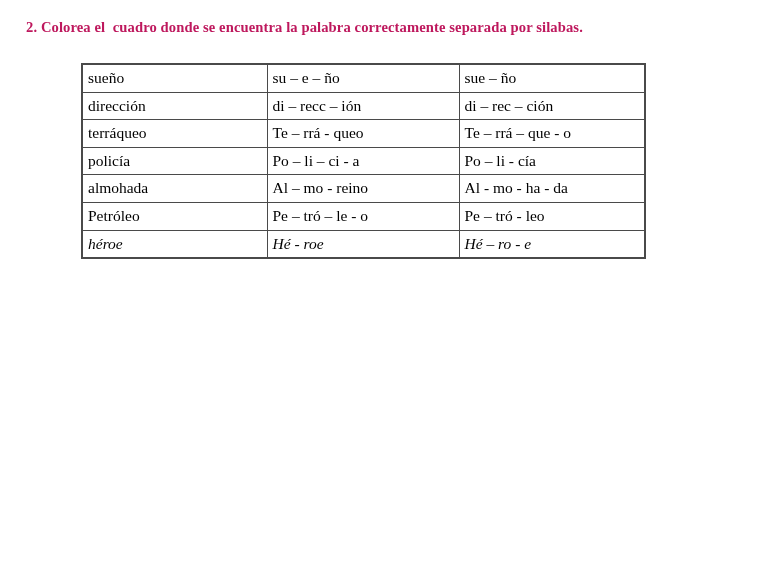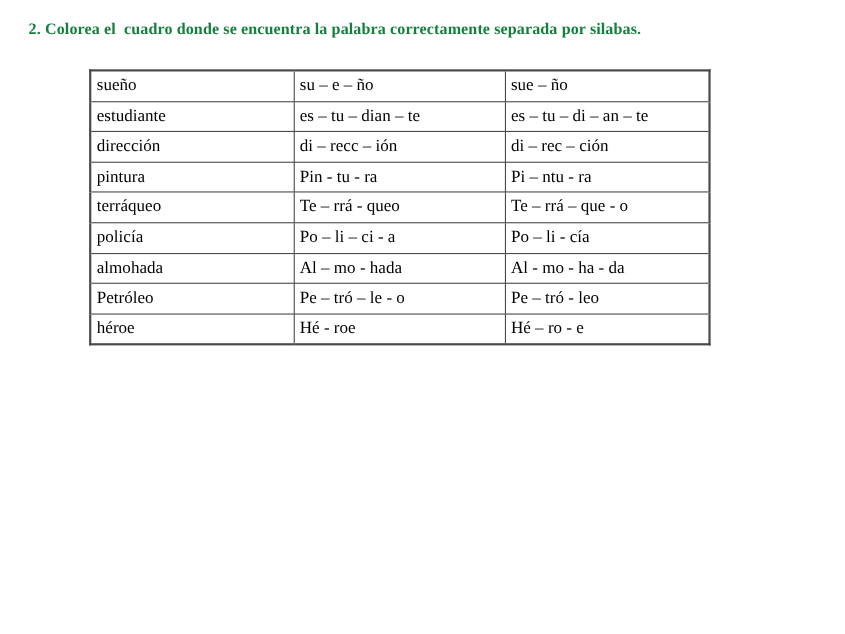--- a/index.html
+++ b/index.html
@@ -29,21 +29,21 @@
     position: absolute;
     left: 26px;
     top: 18px;
     width: 700px;
     font-family: "Liberation Serif", "DejaVu Serif", serif;
     font-size: 14.6px;
     font-weight: bold;
     line-height: 18px;
     letter-spacing: 0.1px;
     white-space: pre;
-    color: #15803d;
+    color: #be185d;
   }
 
   .syllable-table {
     position: absolute;
     left: 81px;
     top: 63px;
     width: 563px;
     border-collapse: collapse;
     table-layout: fixed;
     background: #ffffff;
@@ -60,21 +60,21 @@
     font-family: "Liberation Serif", "DejaVu Serif", serif;
     font-size: 15.5px;
     line-height: 26.6px;
     vertical-align: middle;
     white-space: nowrap;
     overflow: hidden;
     color: #000000;
   }
 
   .syllable-table tr:first-child td { border-top-width: 2px; }
-  .syllable-table tr:last-child td { border-bottom-width: 2px; }
+  .syllable-table tr:last-child td { border-bottom-width: 2px; font-style: italic; }
   .syllable-table td:first-child { border-left-width: 2px; }
   .syllable-table td:last-child { border-right-width: 2px; }
 </style>
 </head>
 <body>
 
 <div class="page">
 
   <div class="instruction">2. Colorea el  cuadro donde se encuentra la palabra correctamente separada por silabas.</div>
 
@@ -84,47 +84,37 @@
       <col class="c2">
       <col class="c3">
     </colgroup>
     <tbody>
       <tr>
         <td>sueño</td>
         <td>su – e – ño</td>
         <td>sue – ño</td>
       </tr>
       <tr>
-        <td>estudiante</td>
-        <td>es – tu – dian – te</td>
-        <td>es – tu – di – an – te</td>
-      </tr>
-      <tr>
         <td>dirección</td>
         <td>di – recc – ión</td>
         <td>di – rec – ción</td>
-      </tr>
-      <tr>
-        <td>pintura</td>
-        <td>Pin - tu - ra</td>
-        <td>Pi – ntu - ra</td>
       </tr>
       <tr>
         <td>terráqueo</td>
         <td>Te – rrá - queo</td>
         <td>Te – rrá – que - o</td>
       </tr>
       <tr>
         <td>policía</td>
         <td>Po – li – ci - a</td>
         <td>Po – li - cía</td>
       </tr>
       <tr>
         <td>almohada</td>
-        <td>Al – mo - hada</td>
+        <td>Al – mo - reino</td>
         <td>Al - mo - ha - da</td>
       </tr>
       <tr>
         <td>Petróleo</td>
         <td>Pe – tró – le - o</td>
         <td>Pe – tró - leo</td>
       </tr>
       <tr>
         <td>héroe</td>
         <td>Hé - roe</td>

